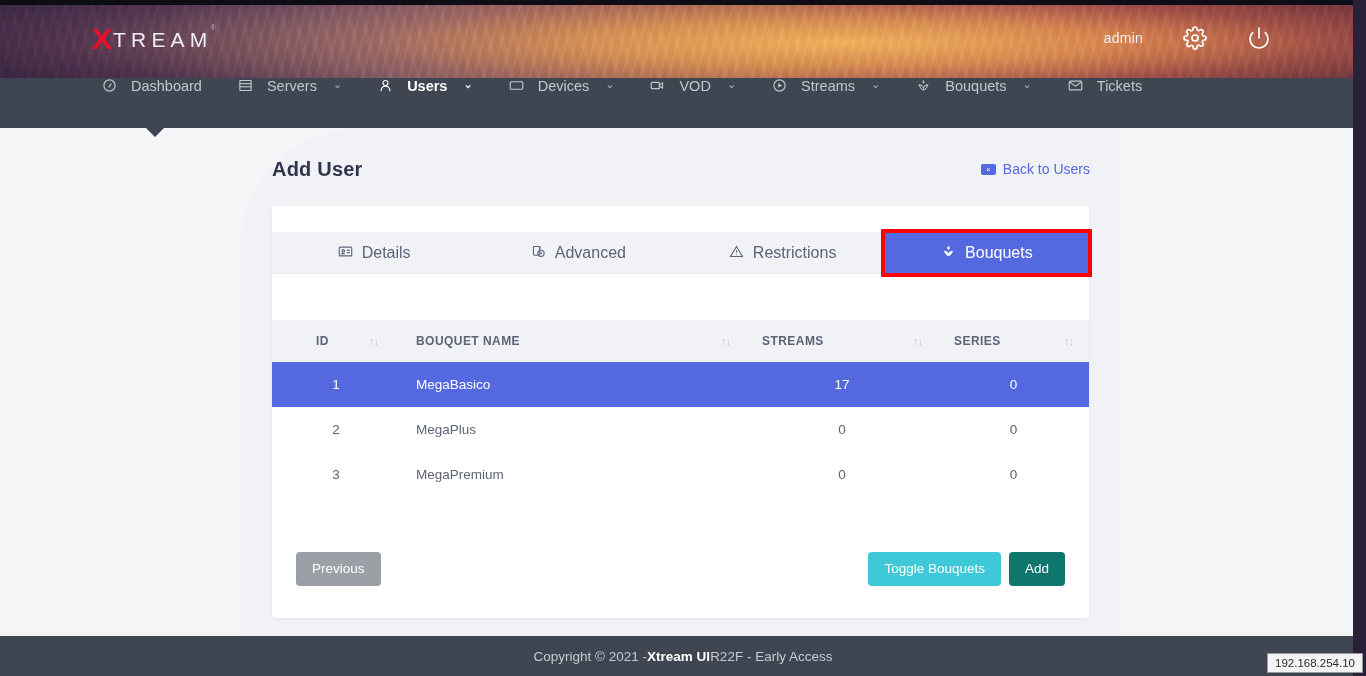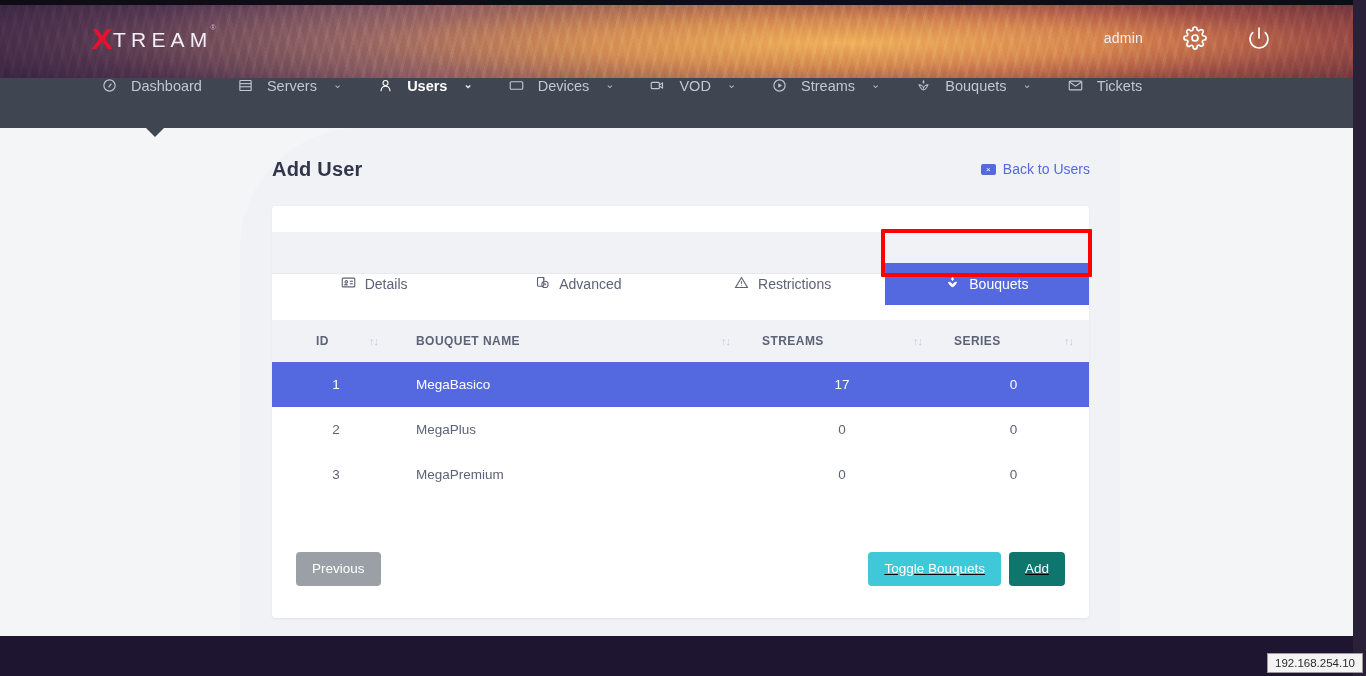--- a/index.html
+++ b/index.html
@@ -103,21 +103,21 @@
     background: #fff; border-radius: 4px;
     box-shadow: 0 1px 3px rgba(40,45,70,.07);
   }
   .card-strip { height: 26px; background: #fff; border-radius: 4px 4px 0 0; }
   .tabs {
     display: flex; height: 42px; background: #f1f2f5;
     border-bottom: 1px solid #e9eaef;
   }
   .tab {
     flex: 1; display: flex; align-items: center; justify-content: center; gap: 9px;
-    font-size: 14px; color: #5d6377; cursor: pointer; height: 42px; margin-top: 31px;
+    font-size: 16px; color: #5d6377; cursor: pointer; height: 42px;
   }
   .tab.active {
     background: #5468e0; color: #fff; font-weight: 500;
   }
   .tab-hl {
     position: absolute; left: 881px; top: 229px; width: 211px; height: 48px;
     border: 4px solid #ff0000; border-radius: 1px; pointer-events: none; z-index: 6;
   }
 
   .card-body { background: #fff; padding: 0; }
@@ -156,21 +156,21 @@
     display: flex; align-items: center; padding: 0 24px;
   }
   .btn {
     border: 0; border-radius: 4px; color: #fff; font-size: 13.5px;
     font-family: "Liberation Sans", sans-serif; cursor: pointer;
     height: 34px; padding: 0 16px; line-height: 34px;
   }
   .btn-prev   { background: #9aa0a6; }
   .btn-toggle { background: #3fc8d8; }
   .btn-add    { background: #0f766e; margin-left: 8px; }
-  .btnrow .right { margin-left: auto; display: flex; text-decoration: underline; }
+  .btnrow .right { margin-left: auto; display: flex; }
 
   
   .annot {
     position: absolute; left: 75px; top: 302px; width: 181px; height: 68px;
     background: #ffff88; border: 3px solid #ff0000; z-index: 7;
     display: flex; align-items: center; justify-content: center; text-align: center;
     font-size: 16px; color: #000; line-height: 1.25; padding: 0 8px;
   }
 
   
@@ -435,17 +435,22 @@
       <span class="right">
         <button class="btn btn-toggle">Toggle Bouquets</button>
         <button class="btn btn-add">Add</button>
       </span>
     </div>
   </div>
 
   <div class="tab-hl"></div>
 
 
+  <div class="footer">
+    <span>Copyright © 2021 - </span>
+    <b>Xtream UI</b>
+    <span> R22F - Early Access</span>
+  </div>
 
   <div class="edge-right"></div>
   <div class="ipbadge">192.168.254.10</div>
 
 </div>
 
 </body></html>

